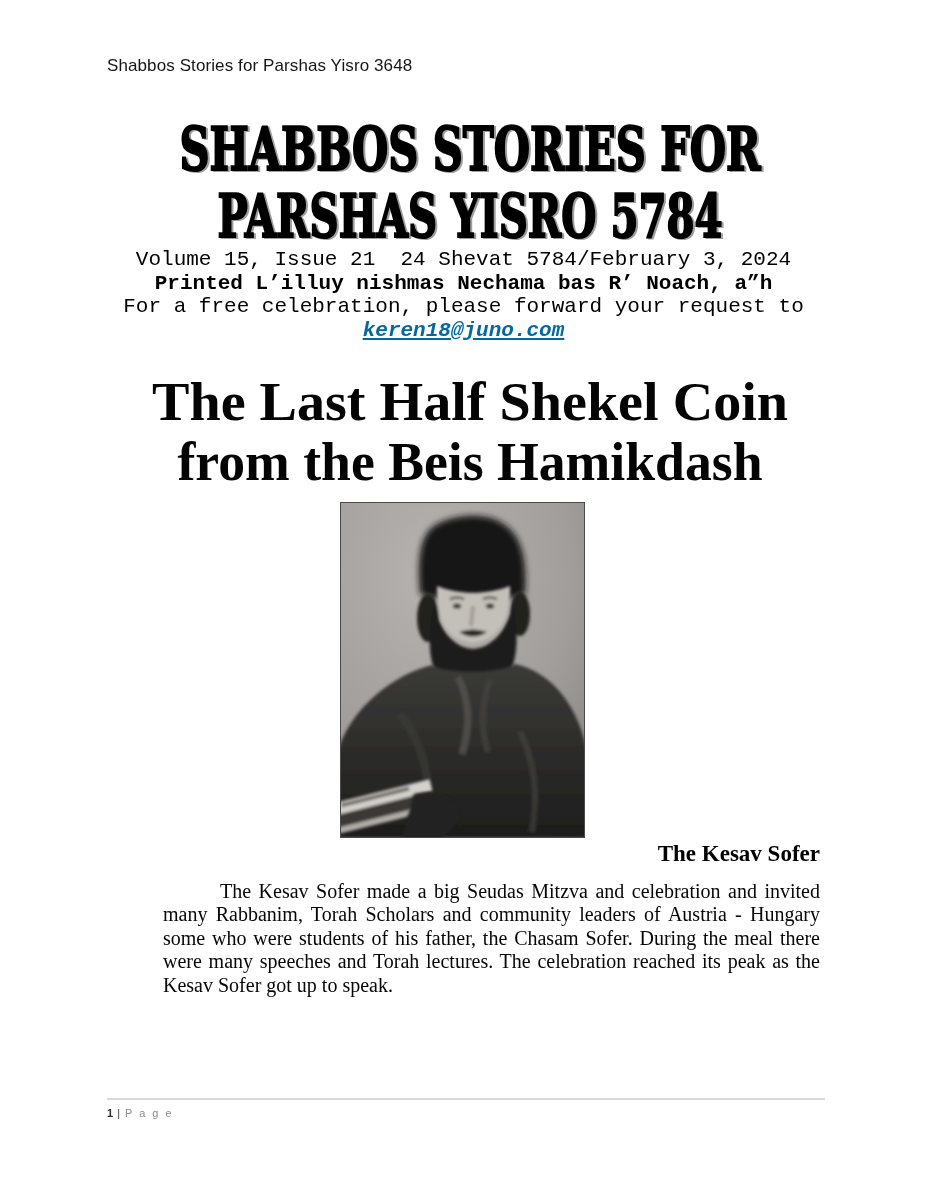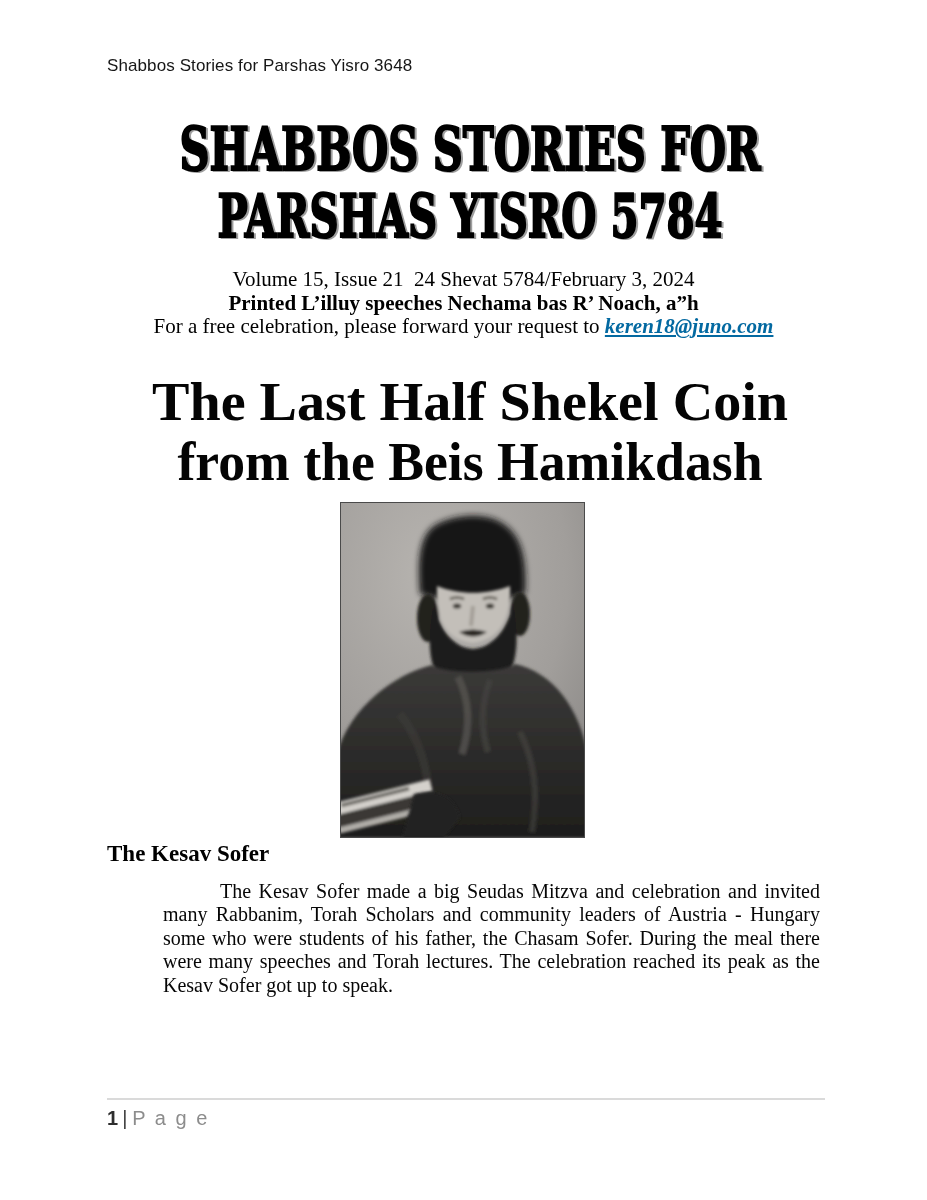--- a/index.html
+++ b/index.html
@@ -13,54 +13,54 @@
     left:107px;top:56px;font-family:"Liberation Sans",sans-serif;
     font-size:17px;color:#161616;letter-spacing:0.1px;
   }
   
   .masthead-svg{left:107px;top:100px;filter:drop-shadow(2.5px 1px 0 rgba(0,0,0,0.38));}
   .masthead-svg text{
     font-family:"DejaVu Serif",serif;font-weight:bold;font-size:60px;
     fill:#000;stroke:#000;stroke-width:2.2px;
   }
   
-  .subhead{left:107px;top:268px;width:713px;text-align:center;font-size:21px;line-height:23.5px;}
+  .subhead{left:107px;top:248px;width:713px;text-align:center;font-size:21px;line-height:23.5px;font-family:Liberation Mono, monospace;}
   .volume{white-space:pre;}
   .dedication{font-weight:bold;}
   .archive{font-weight:bold;font-style:italic;}
   .email{font-weight:bold;font-style:italic;text-decoration:underline;color:#0369a1;cursor:pointer;}
   
   .story-title-svg{left:107px;top:368px;}
   .story-title-svg text{font-family:"Liberation Serif",serif;font-weight:bold;font-size:54px;fill:#040404;}
   
   .photo{left:340px;top:502px;}
-  .caption{left:107px;top:841px;width:713px;text-align:left;font-weight:bold;font-size:23px;}
+  .caption{left:107px;top:841px;width:713px;text-align:right;font-weight:bold;font-size:23px;}
   
   .body-text{left:163px;top:880px;width:657px;font-size:20px;line-height:23.4px;color:#060606;}
   .body-text p{margin:0;text-indent:57px;text-align:justify;}
   
   .footer-rule{left:107px;top:1098px;width:718px;height:2px;background:#dadada;}
-  .doc-footer{left:107px;top:1107px;font-family:"Liberation Sans",sans-serif;font-size:20px;}
+  .doc-footer{left:107px;top:1107px;font-family:"Liberation Sans",sans-serif;font-size:11px;}
   .pagenum{font-weight:bold;color:#2e2e2e;}
   .sep{color:#3f3f3f;margin:0 5px 0 4px;}
   .pagelabel{color:#8c8c8c;letter-spacing:2px;}
 </style>
 </head>
 <body>
 
 <div class="abs doc-header">Shabbos Stories for Parshas Yisro 3648</div>
 
 <svg class="abs masthead-svg" width="713" height="150" viewBox="0 0 713 150">
   <text x="363" y="70" text-anchor="middle" textLength="581" lengthAdjust="spacingAndGlyphs">SHABBOS STORIES FOR</text>
   <text x="363" y="137" text-anchor="middle" textLength="505" lengthAdjust="spacingAndGlyphs">PARSHAS YISRO 5784</text>
 </svg>
 
 <div class="abs subhead">
   <div class="volume">Volume 15, Issue 21  24 Shevat 5784/February 3, 2024</div>
-  <div class="dedication">Printed L’illuy speeches Nechama bas R’ Noach, a”h</div>
+  <div class="dedication">Printed L’illuy nishmas Nechama bas R’ Noach, a”h</div>
   <div class="subscription"><span>For a free celebration, please forward your request to </span><a class="email">keren18@juno.com</a></div>
 </div>
 
 <svg class="abs story-title-svg" width="713" height="126" viewBox="0 0 713 126">
   <text x="363" y="52" text-anchor="middle" textLength="636" lengthAdjust="spacingAndGlyphs">The Last Half Shekel Coin</text>
   <text x="363" y="112" text-anchor="middle" textLength="585" lengthAdjust="spacingAndGlyphs">from the Beis Hamikdash</text>
 </svg>
 
 <svg class="abs photo" width="245" height="336" viewBox="0 0 245 336">
   <defs>

